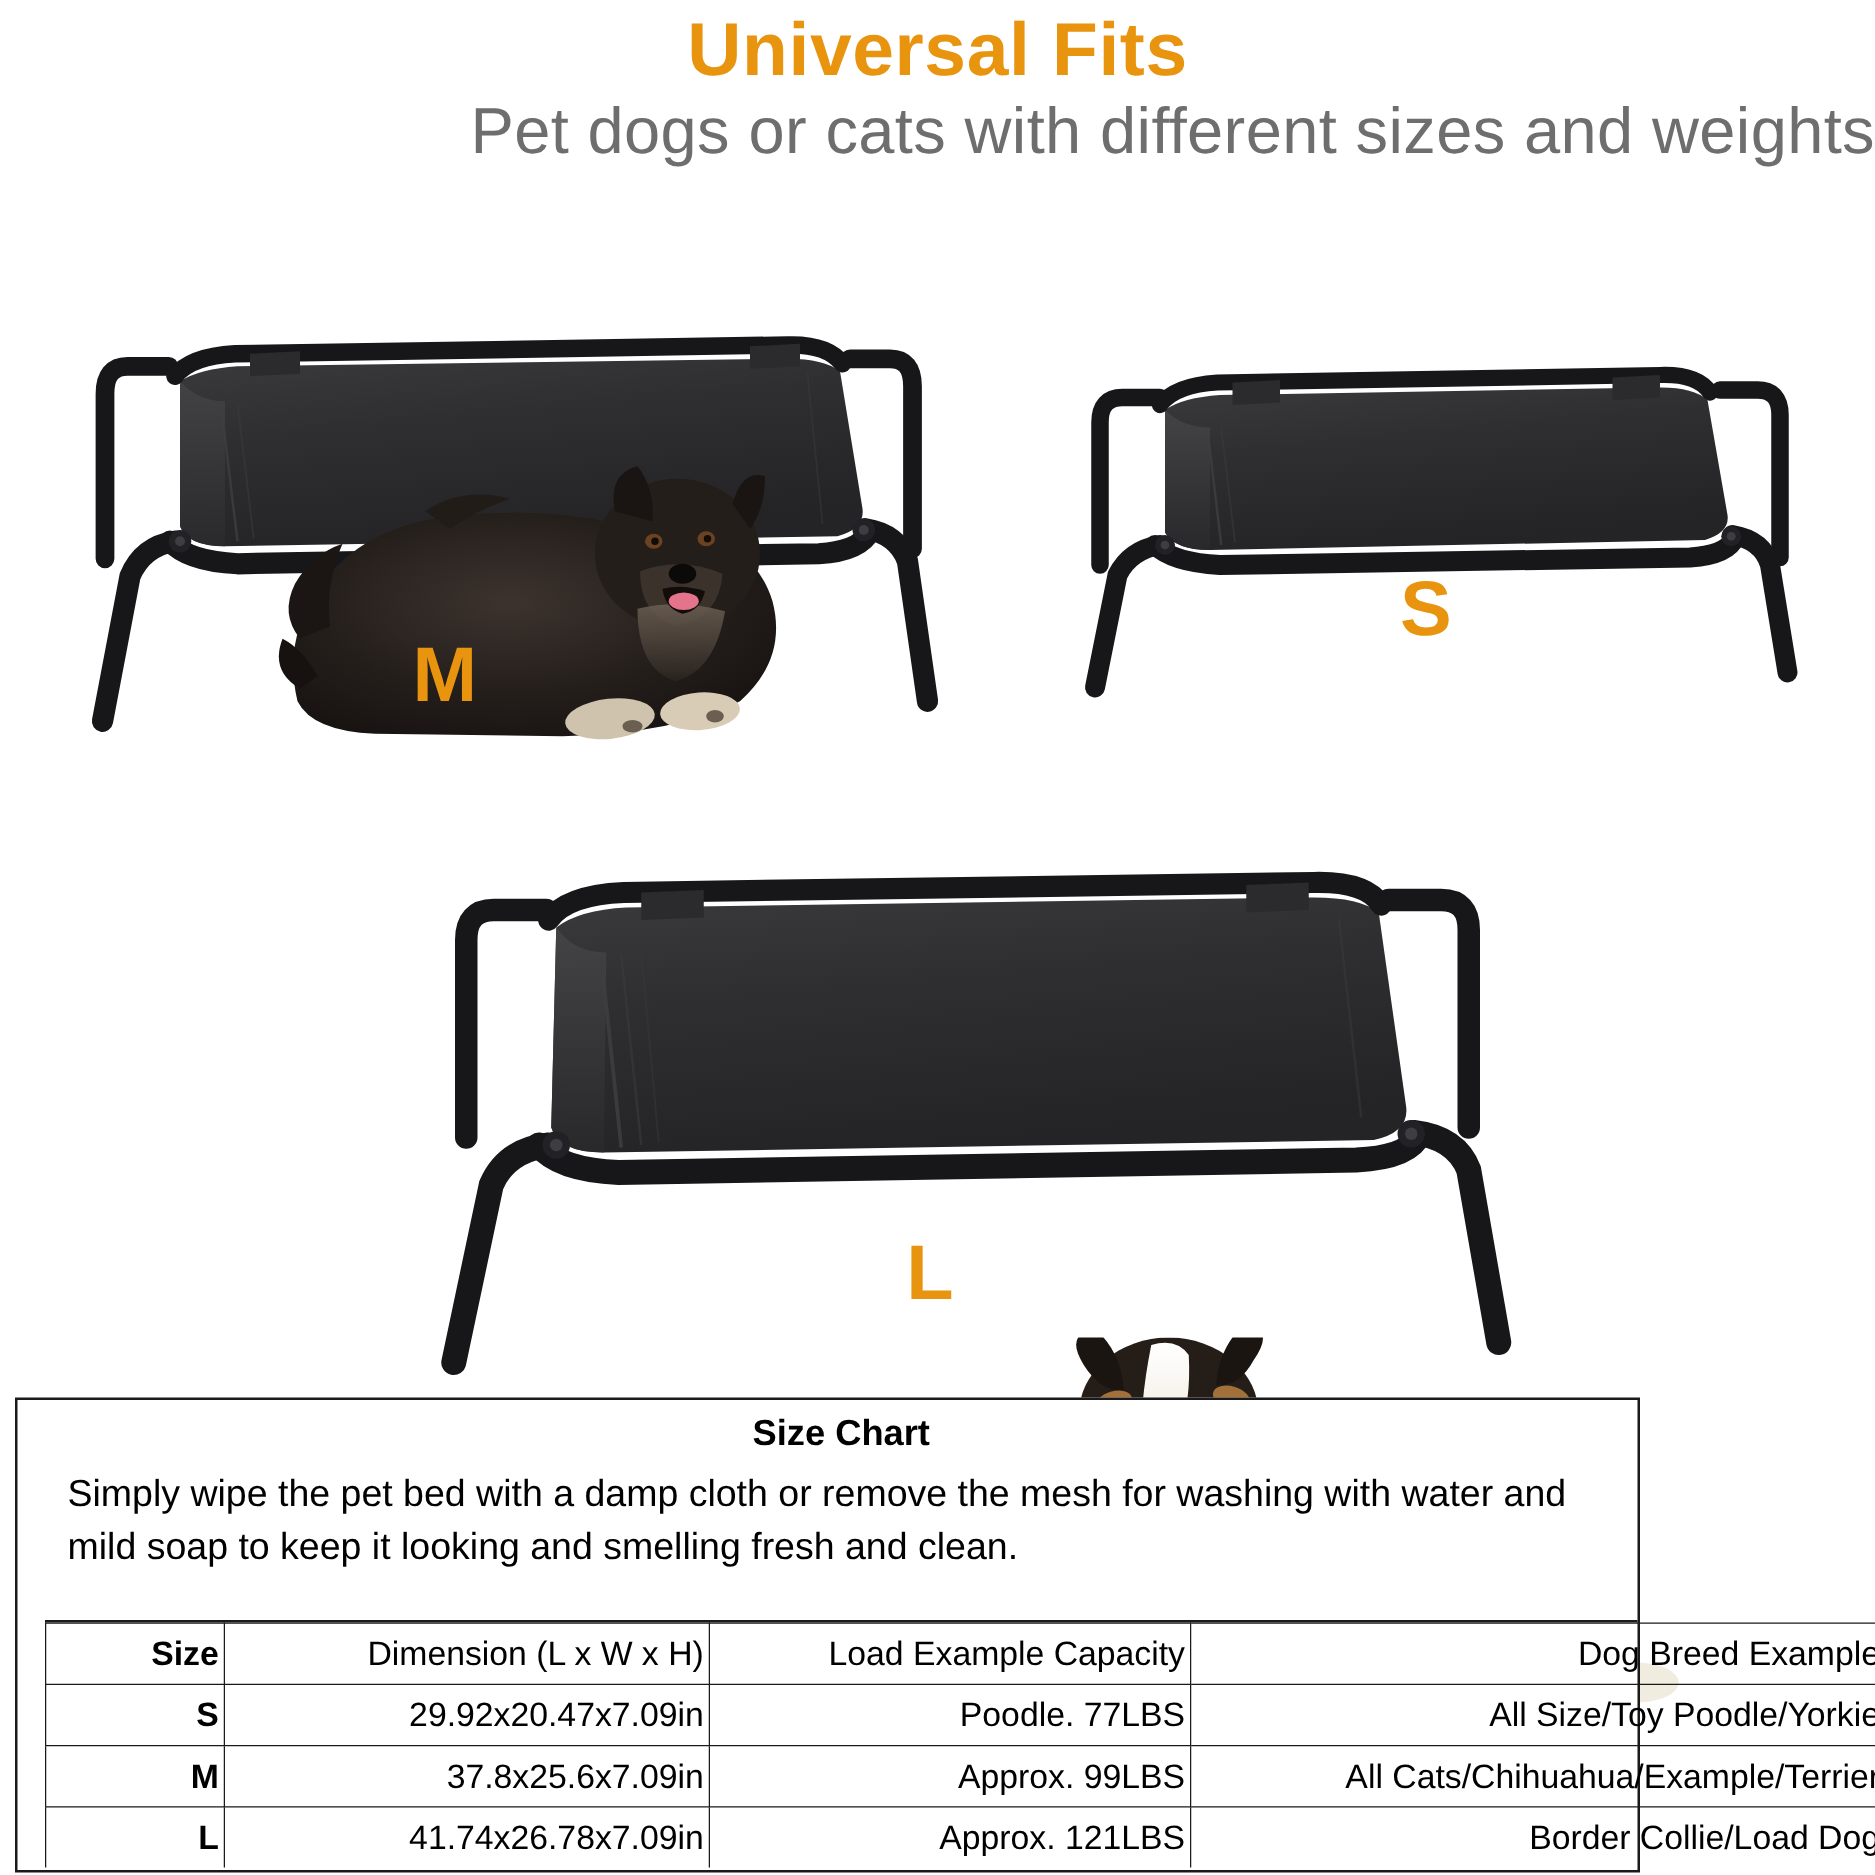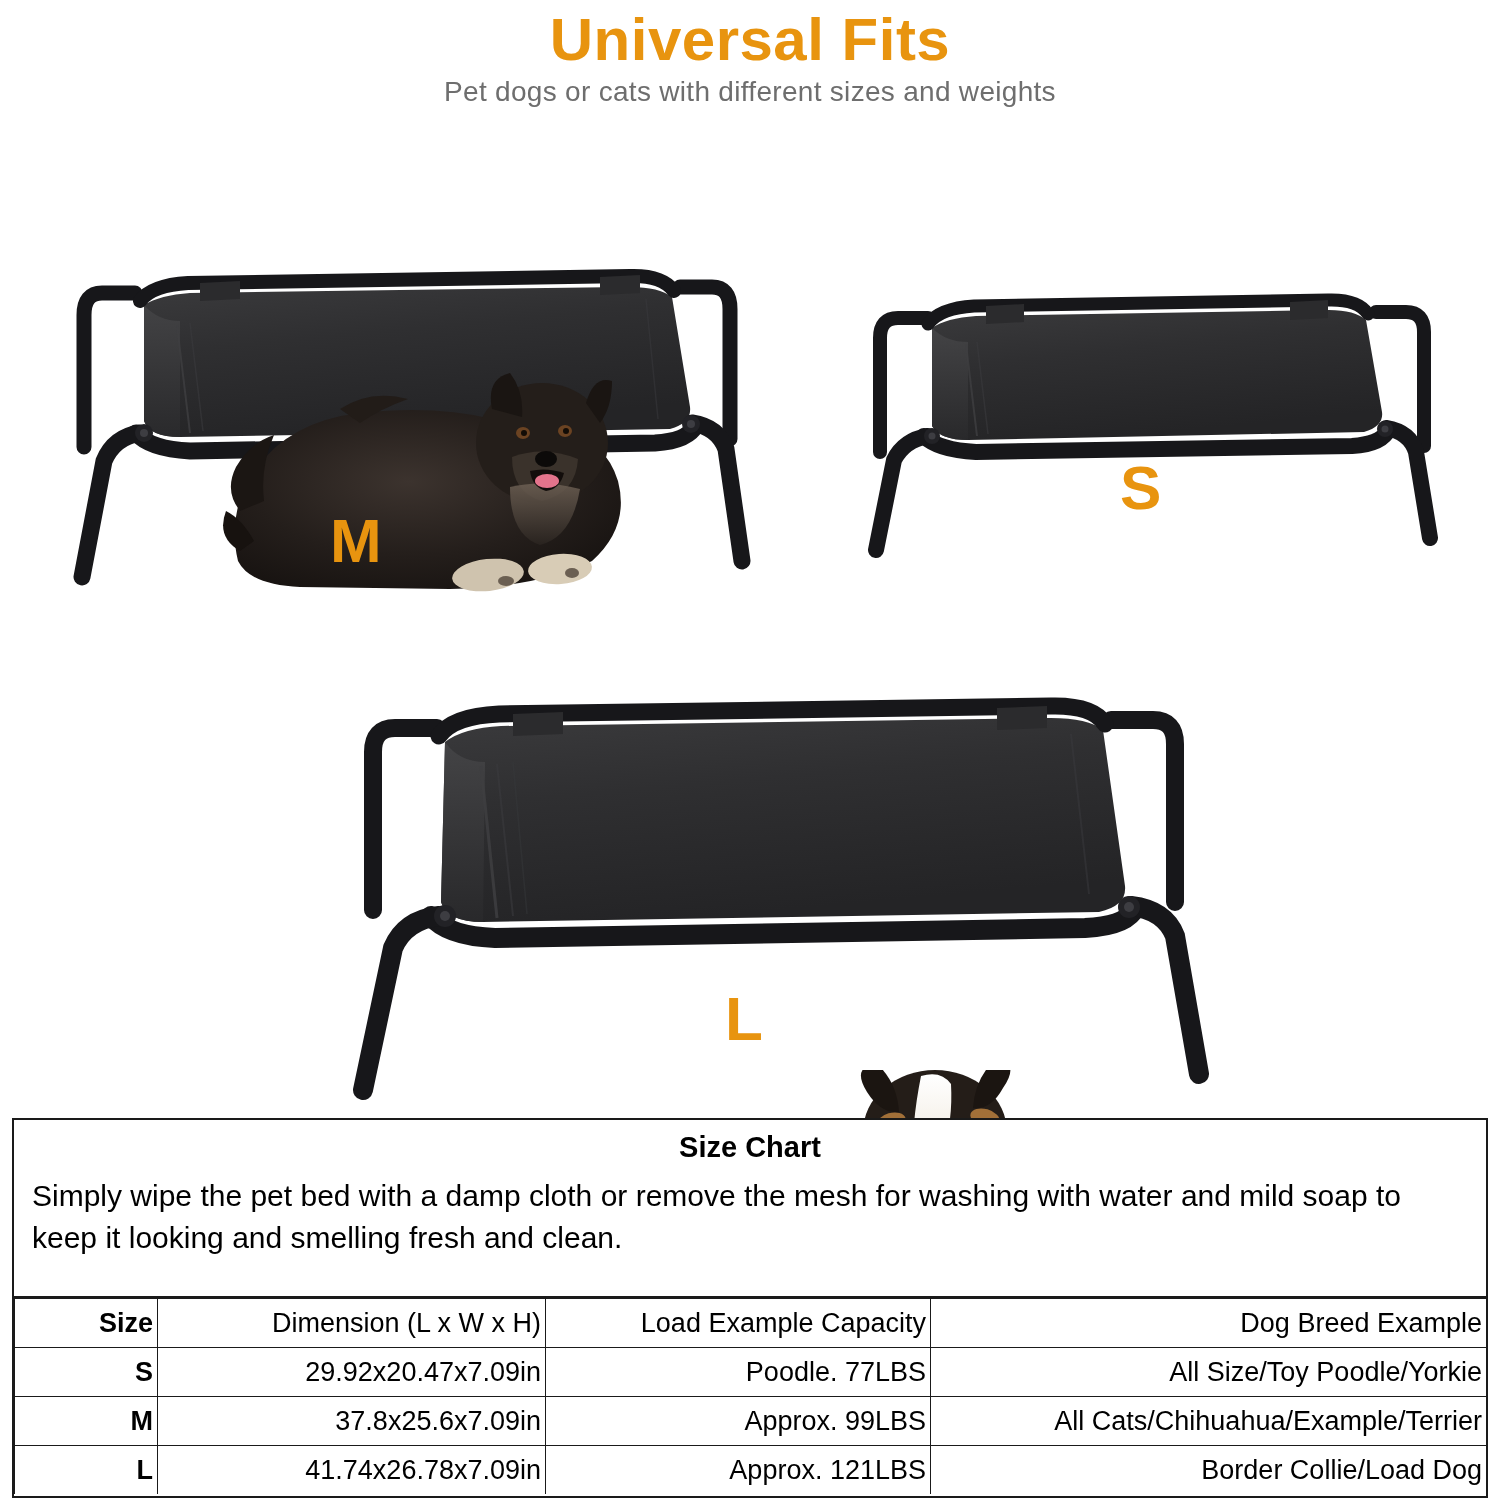--- a/index.html
+++ b/index.html
@@ -29,25 +29,26 @@
     padding-top: 8px;
     font-size: 60px;
     font-weight: bold;
     color: #E8940F;
     letter-spacing: 0.5px;
     line-height: 1.05;
   }
   #subtitle {
     margin: 0;
     padding-top: 6px;
-    font-size: 28px;
+    font-size: 52px;
     font-weight: 300;
     color: #6E6E6E;
     letter-spacing: 0.3px;
     line-height: 1.1;
+    text-align: right;
   }
 
   
   .scene {
     position: absolute;
   }
   #scene-m { left: 40px;  top: 175px;  width: 720px; height: 400px; }
   #scene-s { left: 820px; top: 130px;  width: 650px; height: 400px; }
   #scene-l { left: 255px; top: 530px;  width: 1000px; height: 560px; }
 
@@ -73,25 +74,26 @@
   
   #dog-m { left: 180px; top: 186px; width: 470px; height: 265px; }
   
   #dog-l { left: 430px; top: 540px; width: 670px; height: 390px; }
 
   
   #size-chart {
     position: absolute;
     left: 12px;
     top: 1118px;
-    width: 1476px;
+    width: 1300px;
     height: 380px;
     border: 2px solid #1a1a1a;
     box-sizing: border-box;
     background: #fff;
+    padding-left: 22px;
   }
   #chart-intro {
     height: 178px;
     box-sizing: border-box;
     border-bottom: 2px solid #1a1a1a;
     padding: 10px 14px 0 14px;
   }
   #chart-heading {
     text-align: center;
     font-size: 29px;

